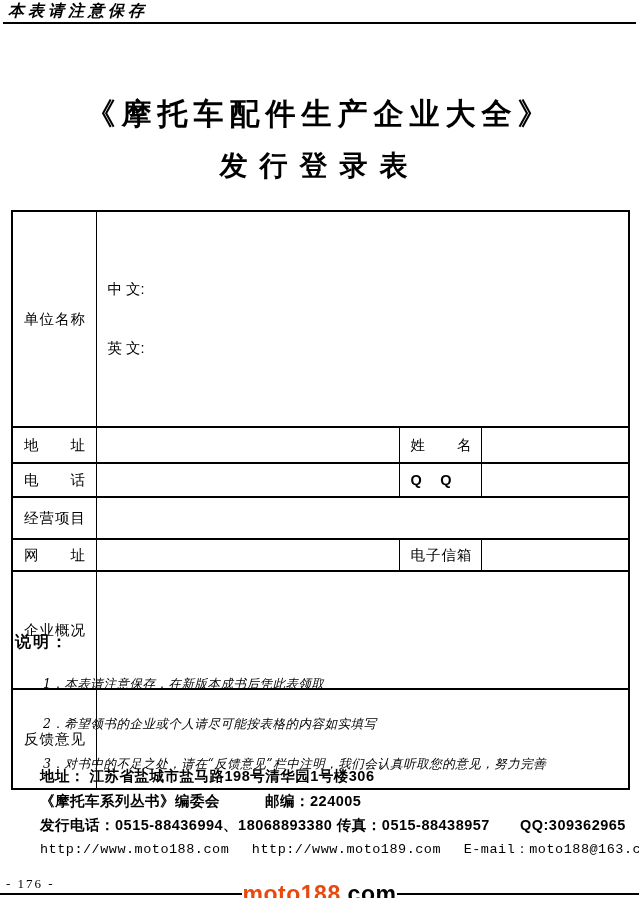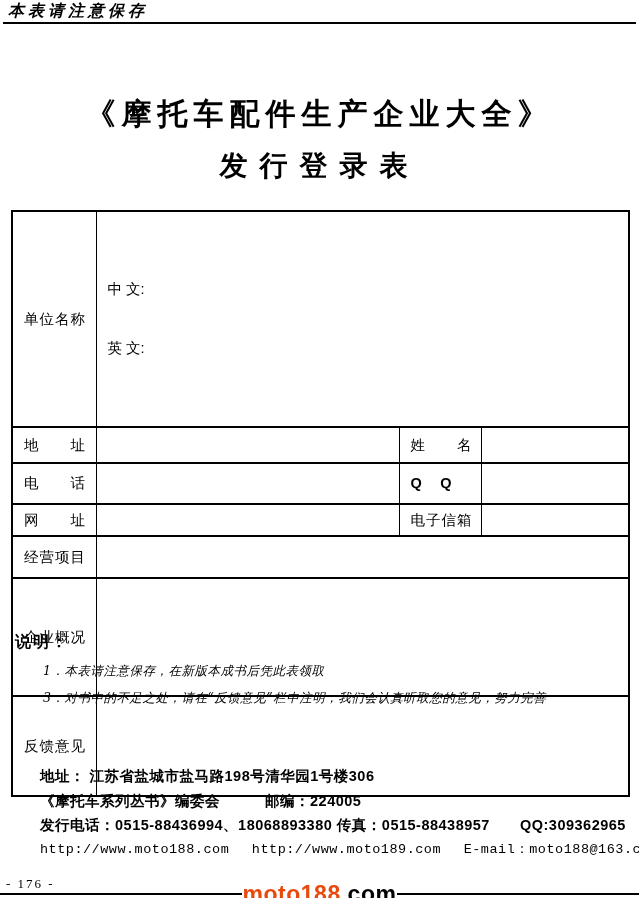--- a/index.html
+++ b/index.html
@@ -37,21 +37,21 @@
     font-size:14.5px;vertical-align:middle;padding:0 4px 0 11px;
     overflow:hidden;white-space:pre;
   }
   td.lbl{letter-spacing:1px;}
   td.qq{font-weight:bold;font-size:19px;letter-spacing:2px;}
   .unit-lines div{line-height:27px;}
   
   .notes{position:absolute;top:632px;left:15px;width:612px;}
   .notes-heading{font-weight:bold;font-size:16px;letter-spacing:2px;}
   .notes-item{
-    margin-left:28px;margin-top:10px;
+    margin-left:28px;margin-top:23px;
     font-family:"DejaVu Serif",serif;font-style:italic;
     font-size:12.5px;letter-spacing:0.5px;white-space:nowrap;
   }
   
   .contact{position:absolute;top:764px;left:40px;font-size:14.5px;font-weight:bold;}
   .contact div{line-height:24.5px;white-space:nowrap;letter-spacing:0.5px;}
   .contact .urls{font-weight:normal;font-family:"Liberation Mono",monospace;font-size:13.5px;}
   
   .footer-rule{
     position:absolute;top:881px;left:0;width:639px;height:26px;
@@ -93,50 +93,51 @@
           <div>英 文:</div>
         </div>
       </td>
     </tr>
     <tr style="height:36px">
       <td class="lbl">地　　址</td>
       <td></td>
       <td class="lbl">姓　　名</td>
       <td></td>
     </tr>
-    <tr style="height:41px">
+    <tr style="height:34px">
       <td class="lbl">电　　话</td>
       <td></td>
       <td class="qq">Q　Q</td>
       <td></td>
+    </tr>
+    <tr style="height:42px">
+      <td class="lbl">经营项目</td>
+      <td colspan="3"></td>
     </tr>
     <tr style="height:32px">
       <td class="lbl">网　　址</td>
       <td></td>
       <td class="lbl">电子信箱</td>
       <td></td>
-    </tr>
-    <tr style="height:42px">
-      <td class="lbl">经营项目</td>
-      <td colspan="3"></td>
     </tr>
     <tr style="height:118px">
       <td class="lbl">企业概况</td>
       <td colspan="3"></td>
     </tr>
     <tr style="height:100px">
       <td class="lbl">反馈意见</td>
       <td colspan="3"></td>
     </tr>
   </tbody>
     </table>
 
   <div class="notes">
     <div class="notes-heading">说明：</div>
     <div class="notes-item">1．本表请注意保存，在新版本成书后凭此表领取</div>
+    <div class="notes-item">2．希望领书的企业或个人请尽可能按表格的内容如实填写</div>
     <div class="notes-item">3．对书中的不足之处，请在“反馈意见”栏中注明，我们会认真听取您的意见，努力完善</div>
   </div>
 
   <div class="contact">
     <div>地址： 江苏省盐城市盐马路198号清华园1号楼306</div>
     <div>《摩托车系列丛书》编委会　　　邮编：224005</div>
     <div>发行电话：0515-88436994、18068893380 传真：0515-88438957　　QQ:309362965</div>
     <div class="urls">http://www.moto188.com　 http://www.moto189.com　 E-mail：moto188@163.com</div>
   </div>
 

